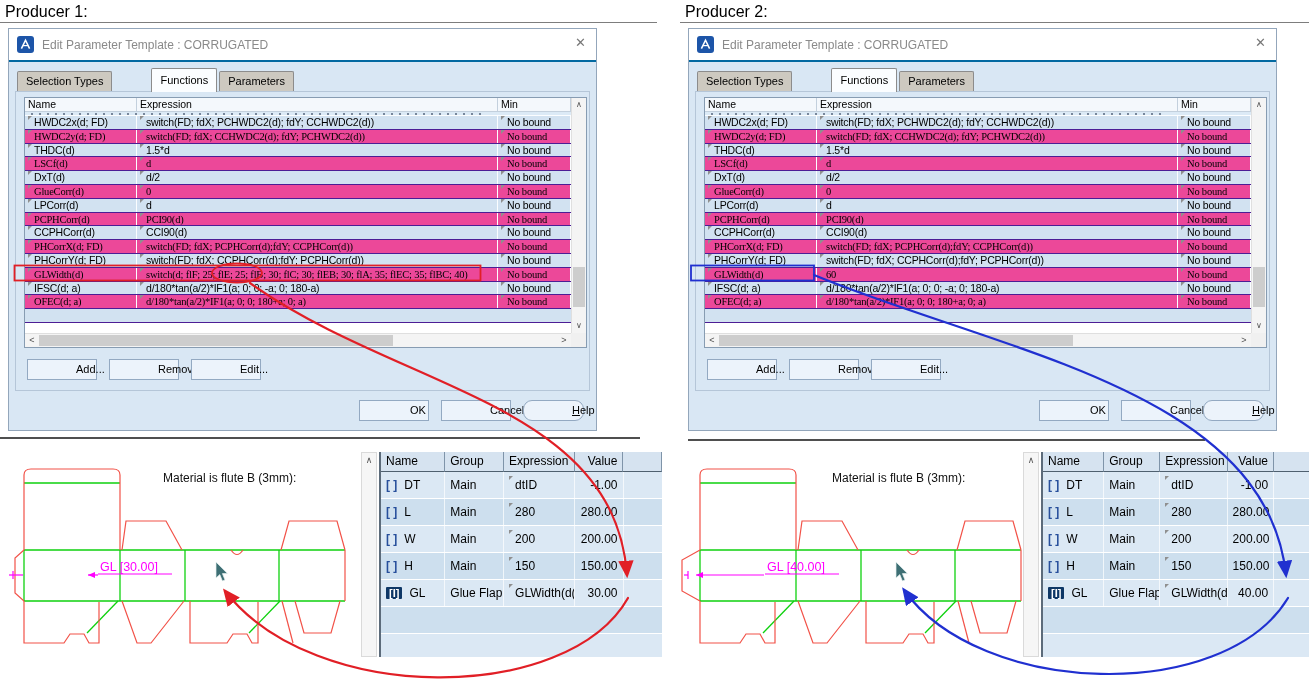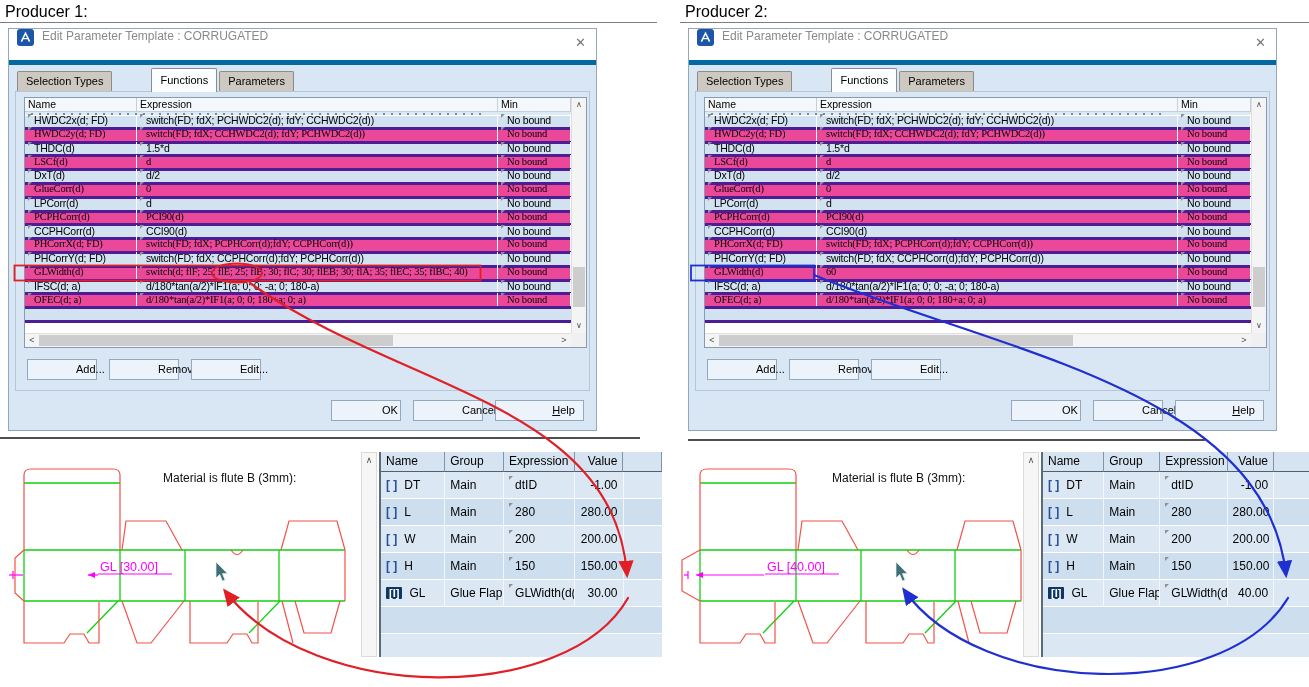--- a/index.html
+++ b/index.html
@@ -11,59 +11,59 @@
   .producer-label{position:absolute;top:3px;left:5px;font-size:16px;}
   .prule{position:absolute;top:22px;left:0;height:1px;background:#7d7d7d;}
   #p1 .prule{width:657px;} #p2 .prule{width:629px;}
   .subline{position:absolute;height:2px;background:#4f4f4f;}
   #p1 .subline{left:0;top:437px;width:640px;} #p2 .subline{left:8px;top:439px;width:517px;}
 
   
   .dialog{position:absolute;left:8px;top:28px;width:589px;height:403px;
           background:#d9e7f4;border:1px solid #93a6bb;box-sizing:border-box;}
   .titlebar{position:absolute;left:0;top:0;right:0;height:31px;background:#fff;
-            border-bottom:5px solid #0369a1;display:flex;align-items:flex-start;}
+            border-bottom:2px solid #0369a1;display:flex;align-items:center;}
   .app-icon{width:17px;height:17px;margin-left:8px;display:inline-block;}
   .dlg-title{margin-left:8px;font-size:12px;color:#8a8a8a;}
   .dlg-close{position:absolute;right:10px;top:6px;font-size:13px;color:#777;cursor:default;}
   .tabs{position:absolute;left:8px;top:39px;height:24px;display:flex;align-items:flex-end;}
   .tab{background:#cdc9c0;border:1px solid #8c8c8c;border-bottom:none;height:20px;
        line-height:19px;padding:0 8px;font-size:11px;margin-right:2px;border-radius:2px 2px 0 0;}
   .tab.active{background:#fbfdff;height:23px;line-height:22px;position:relative;z-index:3;margin-left:37px;}
   .tabpage{position:absolute;left:6px;top:62px;width:575px;height:300px;
            border:1px solid #b5c6d8;box-sizing:border-box;background:#d9e7f4;}
   .flist{position:absolute;left:8px;top:5px;width:563px;height:251px;background:#fff;
          border:1px solid #879cb2;box-sizing:border-box;overflow:hidden;font-size:10.5px;}
   .fl-head{display:flex;height:14px;background:#f4f8fc;border-bottom:1px solid #c3d0dd;box-sizing:border-box;}
   .fl-hcell{box-sizing:border-box;border-right:1px solid #c3d0dd;padding-left:3px;font-size:10.5px;line-height:13px;
             white-space:nowrap;overflow:hidden;}
   .fl-partial{height:4px;overflow:hidden;background:#dceaf6;border-bottom:1px solid #fbfdff;box-sizing:border-box;}
   .fl-partial i{display:block;height:2px;margin:1px 0 0 6px;width:455px;
      background:repeating-linear-gradient(90deg,#55657c 0 2px,transparent 2px 8px);opacity:.75;}
-  .fl-row{display:flex;height:13.8px;box-sizing:border-box;border-bottom:3px solid #4c1d95;line-height:12.6px;align-items:flex-end;}
+  .fl-row{display:flex;height:13.8px;box-sizing:border-box;border-bottom:1px solid #4c1d95;line-height:12.6px;}
   .fl-row.ra{background:#d2e2f1;} .fl-row.rb{background:#ec4899;font-family:Liberation Serif, serif;}
   .fl-cell{box-sizing:border-box;border-right:1px solid #fbfdff;padding-left:3px;
            white-space:nowrap;overflow:hidden;letter-spacing:-0.2px;}
   .c0{width:112px;} .c1{width:361px;} .c2{width:73px;}
   .flag{display:inline-block;width:0;height:0;border-top:4px solid #8f8f8f;
         border-right:4px solid transparent;margin-right:2px;vertical-align:6px;}
   .vbar{position:absolute;right:0;top:0;width:15px;height:235px;background:#f4f4f4;border-left:1px solid #dfdfdf;box-sizing:border-box;}
   .vbar .sb-btn{height:14px;text-align:center;font-size:8px;color:#505050;line-height:14px;}
   .vbar .sb-down{position:absolute;bottom:0;left:0;right:0;}
   .vthumb{position:absolute;left:1px;right:1px;top:169px;height:40px;background:#cdcdcd;}
   .hbar{position:absolute;left:0;bottom:0;width:546px;height:14px;background:#f4f4f4;border-top:1px solid #dfdfdf;box-sizing:border-box;}
   .hbar .sb-btn{position:absolute;top:0;width:14px;height:13px;text-align:center;font-size:9px;color:#505050;line-height:13px;}
   .hbar .sb-left{left:0;} .hbar .sb-right{right:0;}
   .hthumb{position:absolute;top:1px;left:14px;width:354px;height:11px;background:#cdcdcd;}
   .sb-corner{position:absolute;right:0;bottom:0;width:15px;height:14px;background:#f0f0f0;}
   .edit-btns{position:absolute;left:11px;top:267px;display:flex;gap:12px;}
   .btn{width:70px;height:21px;background:#ecf3fb;border:1px solid #93a9c2;box-sizing:border-box;
        font-size:11px;text-align:center;line-height:19px;cursor:default;padding-left:48px;}
   .footer-btns{position:absolute;right:12px;top:371px;display:flex;gap:12px;}
-  .footer-btns .btn:last-child{width:89px;}
+  .footer-btns .btn:last-child{width:61px;border-radius:9px;}
 
   
   .drawing{position:absolute;top:444px;left:0;background:#fff;}
   .mbar{position:absolute;top:452px;width:16px;height:205px;background:#f6f6f6;
         border:1px solid #dadada;box-sizing:border-box;}
   .mbar .sb-btn{height:16px;text-align:center;font-size:9px;color:#555;line-height:15px;}
   #p1 .mbar{left:361px;} #p2 .mbar{left:343px;}
   .ptable{position:absolute;top:452px;height:205px;background:#fff;overflow:hidden;
           border-left:2px solid #5c6b7a;font-size:12px;}
   #p1 .ptable{left:379px;width:281px;} #p2 .ptable{left:361px;width:268px;}

